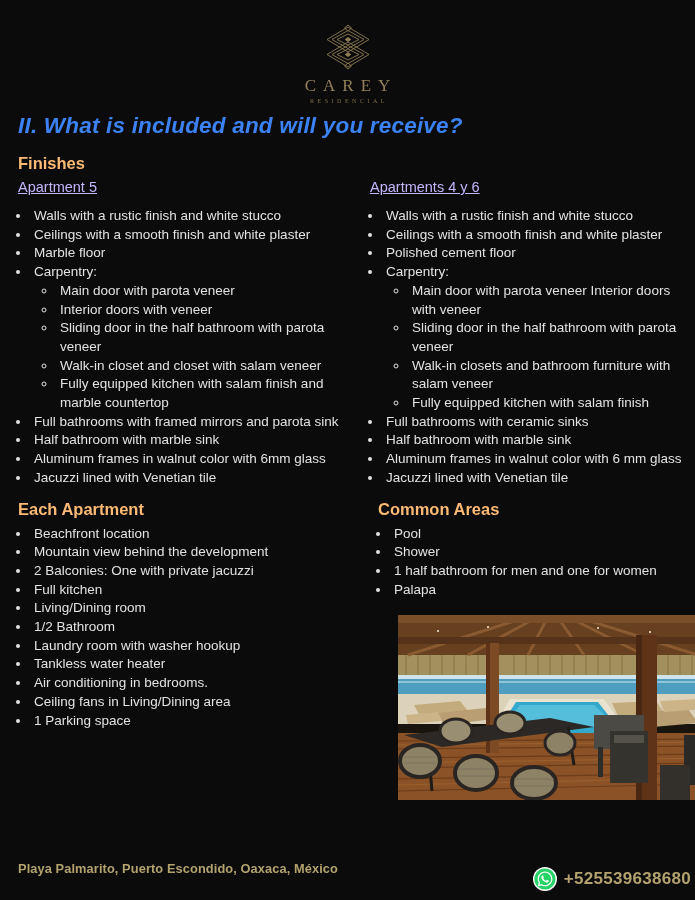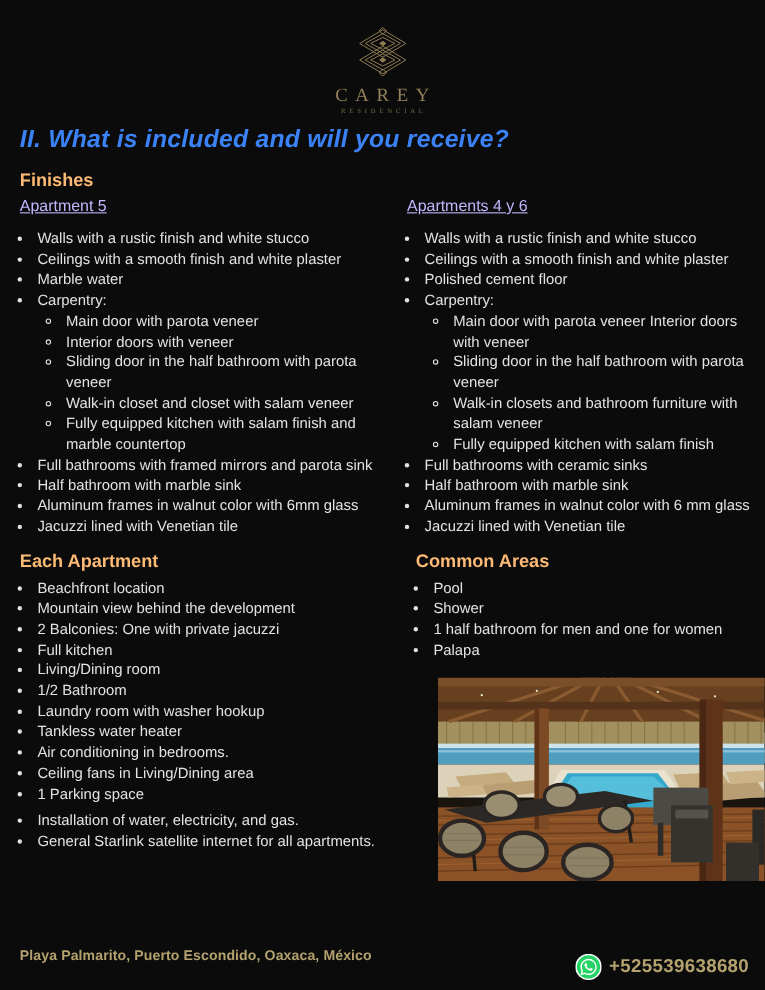--- a/index.html
+++ b/index.html
@@ -58,21 +58,21 @@
   .photo{
     width:308px; height:185px; margin:16px 0 0 20px;
     background:#1a140e; overflow:hidden; position:relative;
   }
   .photo svg{ display:block; }
   .footer-location{
     position:absolute; left:18px; bottom:24px;
     color:#b3a26e; font-size:12.8px; font-weight:700; letter-spacing:0.1px;
   }
   .footer-phone{
-    position:absolute; right:14px; bottom:9px;
+    position:absolute; right:4px; bottom:9px;
     display:flex; align-items:center; gap:7px;
   }
   .wa-badge{ width:24px; height:24px; }
   .phone-number{
     color:#b3a26e; font-size:17px; font-weight:700; letter-spacing:0.3px;
   }
 </style>
 </head>
 <body>
 
@@ -99,21 +99,21 @@
 
 <div id="finishes-heading" class="gold-heading">Finishes</div>
 
 <div class="grid">
 
   <div>
     <span class="col-heading">Apartment 5</span>
     <ul class="main-list">
       <li>Walls with a rustic finish and white stucco</li>
       <li>Ceilings with a smooth finish and white plaster</li>
-      <li>Marble water</li>
+      <li>Marble floor</li>
       <li>Carpentry:</li>
       <ul class="sub-list">
         <li>Main door with parota veneer</li>
         <li>Interior doors with veneer</li>
         <li>Sliding door in the half bathroom with parota veneer</li>
         <li>Walk-in closet and closet with salam veneer</li>
         <li>Fully equipped kitchen with salam finish and marble countertop</li>
       </ul>
       <li>Full bathrooms with framed mirrors and parota sink</li>
       <li>Half bathroom with marble sink</li>
@@ -152,24 +152,20 @@
       <li>Mountain view behind the development</li>
       <li>2 Balconies: One with private jacuzzi</li>
       <li>Full kitchen</li>
       <li>Living/Dining room</li>
       <li>1/2 Bathroom</li>
       <li>Laundry room with washer hookup</li>
       <li>Tankless water heater</li>
       <li>Air conditioning in bedrooms.</li>
       <li>Ceiling fans in Living/Dining area</li>
       <li>1 Parking space</li>
-    </ul>
-    <ul class="main-list tight">
-      <li>Installation of water, electricity, and gas.</li>
-      <li>General Starlink satellite internet for all apartments.</li>
     </ul>
   </div>
 
   <div>
     <div class="gold-heading h-each">Common Areas</div>
     <ul class="main-list tight">
       <li>Pool</li>
       <li>Shower</li>
       <li>1 half bathroom for men and one for women</li>
       <li>Palapa</li>

